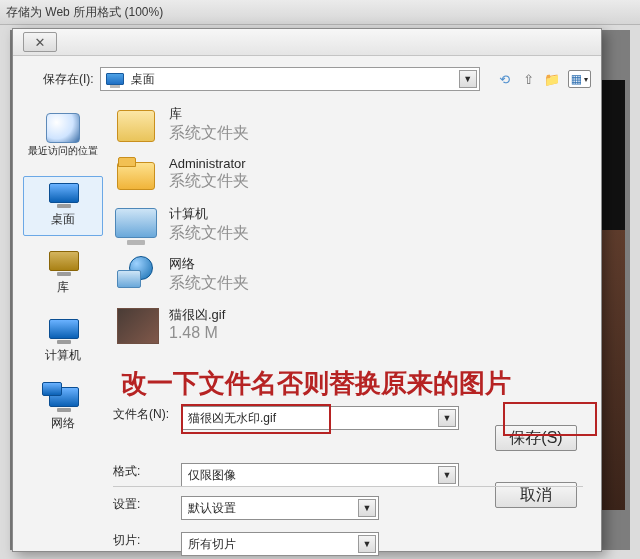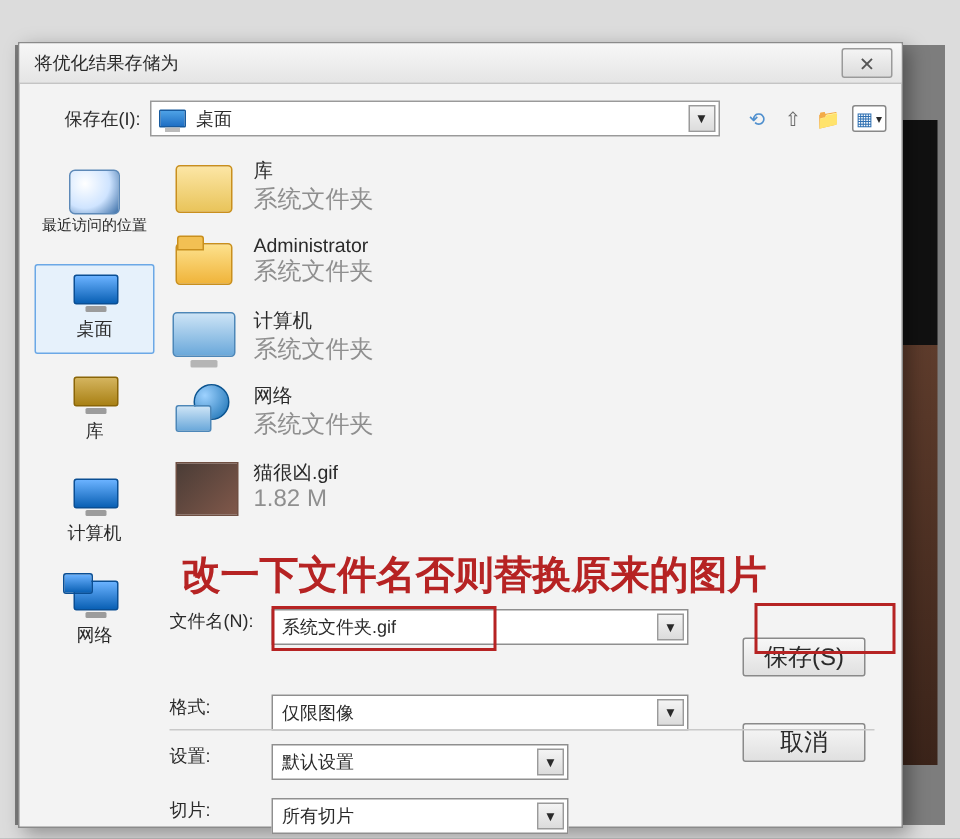--- a/index.html
+++ b/index.html
@@ -396,29 +396,31 @@
     position: absolute;
     left: 100px;
     width: 470px;
     border-top: 1px solid #c9c9c9;
   }
 </style>
 </head>
 <body>
 
 <div class="app-window">
+  <div class="app-titlebar">
+    <span>存储为 Web 所用格式 (100%)</span>
+  </div>
 
   <div class="canvas-area">
     <div class="preview-strip-top"></div>
     <div class="preview-strip"></div>
   </div>
 
   <div class="dialog">
     <div class="dlg-titlebar">
-      <span>将优化结果存储为</span>
       <div class="dlg-close">
         <span>✕</span>
       </div>
     </div>
 
     <div class="dlg-body">
 
       <div class="lookin-row">
         <span class="label">保存在(I):</span>
         <div class="lookin-select">
@@ -509,30 +511,30 @@
             <div class="title">网络</div>
             <div class="sub">系统文件夹</div>
           </div>
         </div>
         <div class="entry">
           <div class="entry-ico">
               <div class="thumb"></div>
             </div>
           <div class="entry-text">
             <div class="title">猫很凶.gif</div>
-            <div class="sub">1.82 M</div>
+            <div class="sub">1.48 M</div>
           </div>
         </div>
       </div>
 
       <div class="form-area">
         <div class="form-row">
           <span class="flabel">文件名(N):</span>
           <div class="combo" style="max-width:270px;">
-            <span>系统文件夹.gif</span>
+            <span>猫很凶无水印.gif</span>
             <span class="dd">▼</span>
           </div>
           <div style="flex:0 0 20px;"></div>
           <div class="btn">
             <span>保存(S)</span>
           </div>
         </div>
         <div class="form-row">
           <span class="flabel">格式:</span>
           <div class="combo" style="max-width:270px;">

